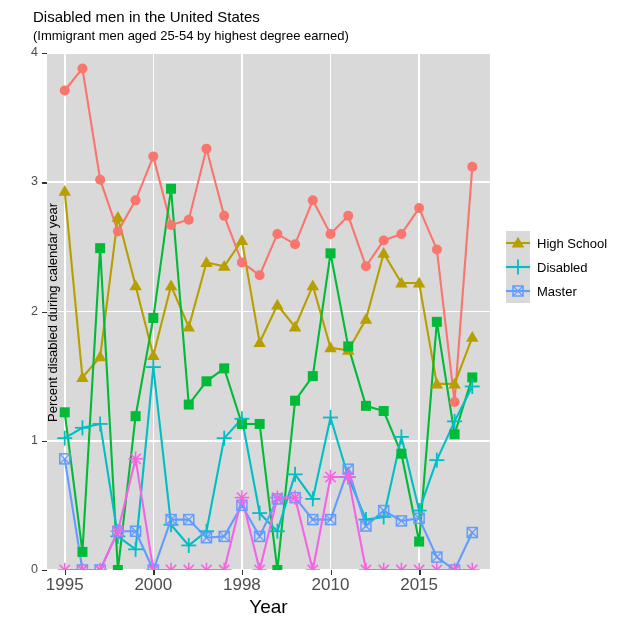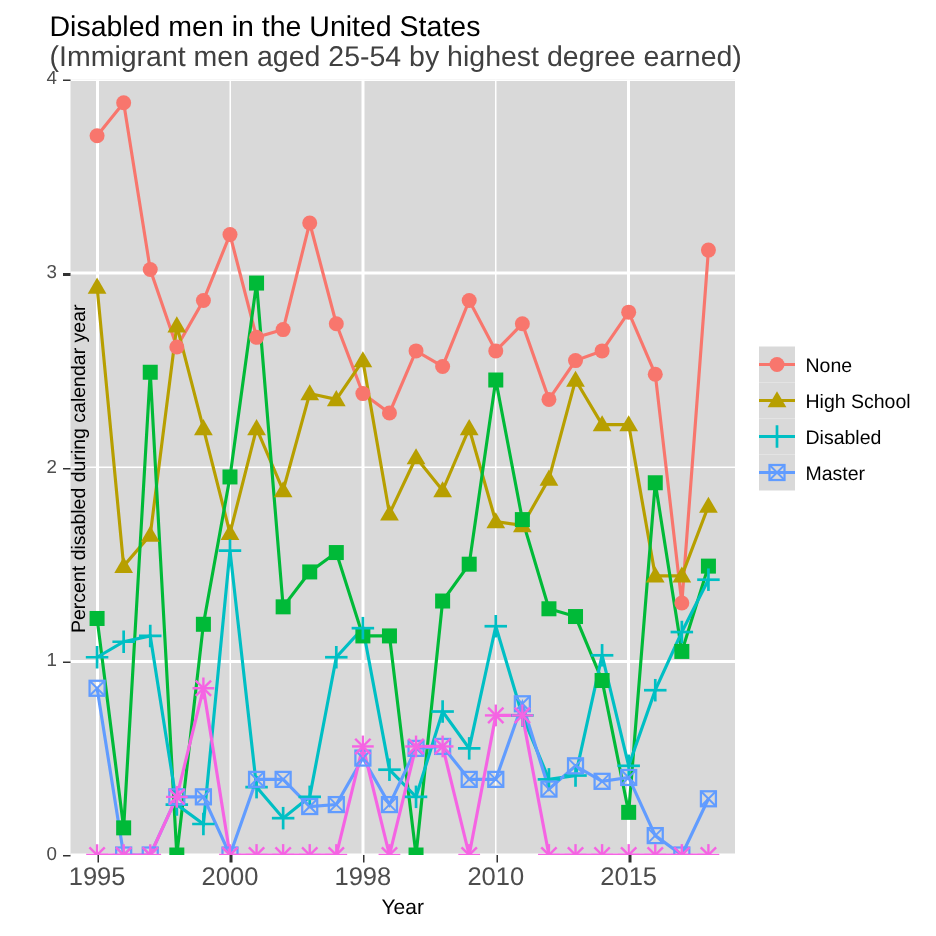--- a/index.html
+++ b/index.html
@@ -11,38 +11,38 @@
   }
   #root {
     position: relative;
     width: 624px; height: 624px;
     background: #ffffff;
   }
   
   #title {
     position: absolute;
     left: 33px; top: 8px;
-    font-size: 19px;
+    font-size: 15px;
     color: #000000;
     white-space: nowrap;
   }
   #subtitle {
     position: absolute;
     left: 33px; top: 28px;
-    font-size: 19px;
-    color: #404040;
+    font-size: 13px;
+    color: #000000;
     white-space: nowrap;
   }
   
   #xlab {
     position: absolute;
     left: 47px; top: 596px;
     width: 443px;
     text-align: center;
-    font-size: 14px;
+    font-size: 19px;
     color: #000000;
   }
   #ylab {
     position: absolute;
     left: -148px; top: 305px;
     width: 400px;
     text-align: center;
     font-size: 13px;
     color: #000000;
     transform: rotate(-90deg);
@@ -766,29 +766,20 @@
       <div class="xtick-mark" style="left: 419.12px;"></div>
     </div>
 
   <div id="xlab">Year</div>
   <div id="ylab">Percent disabled during calendar year</div>
 
   <div id="legend">
     <div id="legend-items">
         <div class="legend-row">
           <div class="legend-key"><svg width="24" height="24">
-              <line x1="0" y1="12" x2="24" y2="12" stroke="#F8766D" stroke-width="2.1"></line>
-              <g>
-                <circle cx="12" cy="12" r="5" fill="#F8766D"></circle>
-              </g>
-            </svg></div>
-          <span class="legend-label">None</span>
-        </div>
-        <div class="legend-row">
-          <div class="legend-key"><svg width="24" height="24">
               <line x1="0" y1="12" x2="24" y2="12" stroke="#B79F00" stroke-width="2.1"></line>
               <g>
                 <polygon points="12,5.75 5.75,16.5 18.25,16.5" fill="#B79F00"></polygon>
               </g>
             </svg></div>
           <span class="legend-label">High School</span>
         </div>
         <div class="legend-row">
           <div class="legend-key"><svg width="24" height="24">
               <line x1="0" y1="12" x2="24" y2="12" stroke="#00BFC4" stroke-width="2.1"></line>

